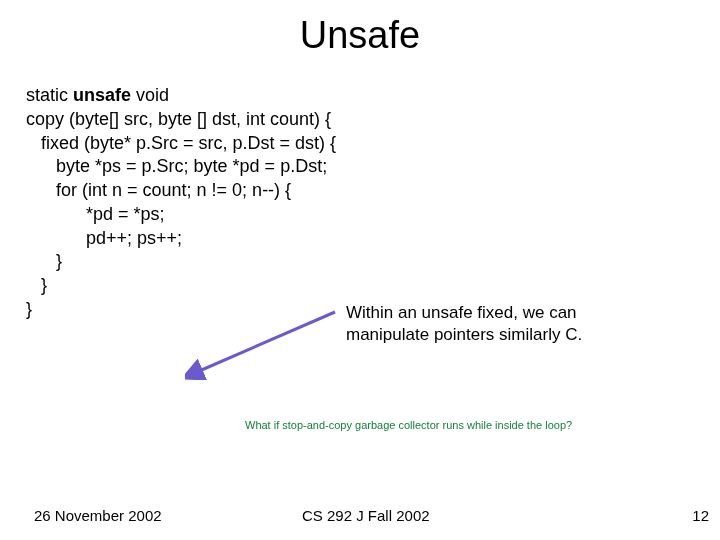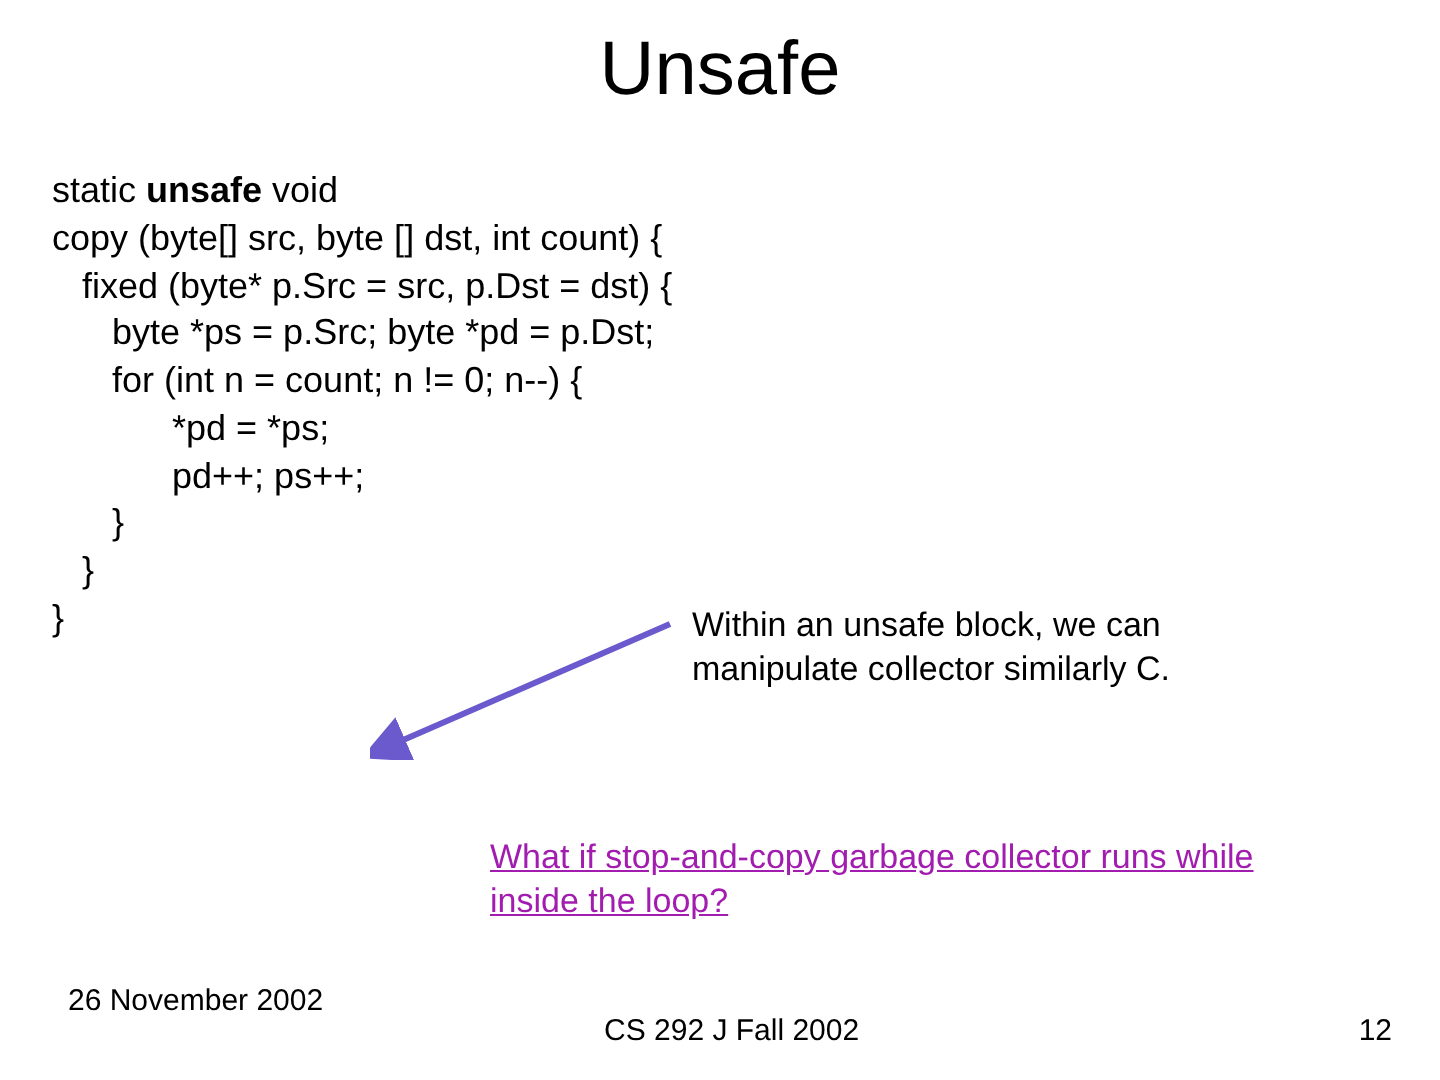--- a/index.html
+++ b/index.html
@@ -35,44 +35,43 @@
     width: 280px;
     font-size: 17px;
     line-height: 1.28;
     color: #000;
   }
   .note2 {
     position: absolute;
     top: 418px;
     left: 245px;
     width: 420px;
-    font-size: 17px;
+    font-size: 11px;
     line-height: 1.28;
-    color: #a21caf;
-    text-decoration: underline;
+    color: #15803d;
   }
   .arrow {
     position: absolute;
     top: 300px;
     left: 185px;
     width: 155px;
     height: 80px;
     pointer-events: none;
   }
   .footer {
     position: absolute;
     bottom: 16px;
     left: 0;
     width: 720px;
     font-size: 15px;
     color: #000;
   }
-  .footer .date { position: absolute; left: 34px; bottom: 15px; }
+  .footer .date { position: absolute; left: 34px; bottom: 0; }
   .footer .course { position: absolute; left: 302px; bottom: 0; }
-  .footer .page { position: absolute; right: 24px; bottom: 0; }
+  .footer .page { position: absolute; right: 11px; bottom: 0; }
 </style>
 </head>
 <body>
 
 <h1 class="title">Unsafe</h1>
 
 <div class="code"><span>static </span><span class="bold">unsafe </span><span>void</span>
 <span>copy (byte[] src, byte [] dst, int count) {</span>
 <span>   fixed (byte* p.Src = src, p.Dst = dst) {</span>
 <span>      byte *ps = p.Src; byte *pd = p.Dst;</span>
@@ -85,20 +84,20 @@
 
 <svg class="arrow" viewBox="0 0 155 80">
   <defs>
     <marker id="ah" markerWidth="8" markerHeight="8" refX="2" refY="4" orient="auto">
       <polygon points="0,0 8,4 0,8" fill="#6a5acd"></polygon>
     </marker>
   </defs>
   <line x1="150" y1="12" x2="12" y2="72" stroke-width="3" marker-end="url(#ah)" stroke="#6a5acd"></line>
 </svg>
 
-<div class="note1">Within an unsafe block, we can manipulate collector similarly C.</div>
+<div class="note1">Within an unsafe fixed, we can manipulate pointers similarly C.</div>
 <div class="note2">What if stop-and-copy garbage collector runs while inside the loop?</div>
 
 <div class="footer">
   <span class="date">26 November 2002</span>
   <span class="course">CS 292 J Fall 2002</span>
   <span class="page">12</span>
 </div>
 
 </body></html>

